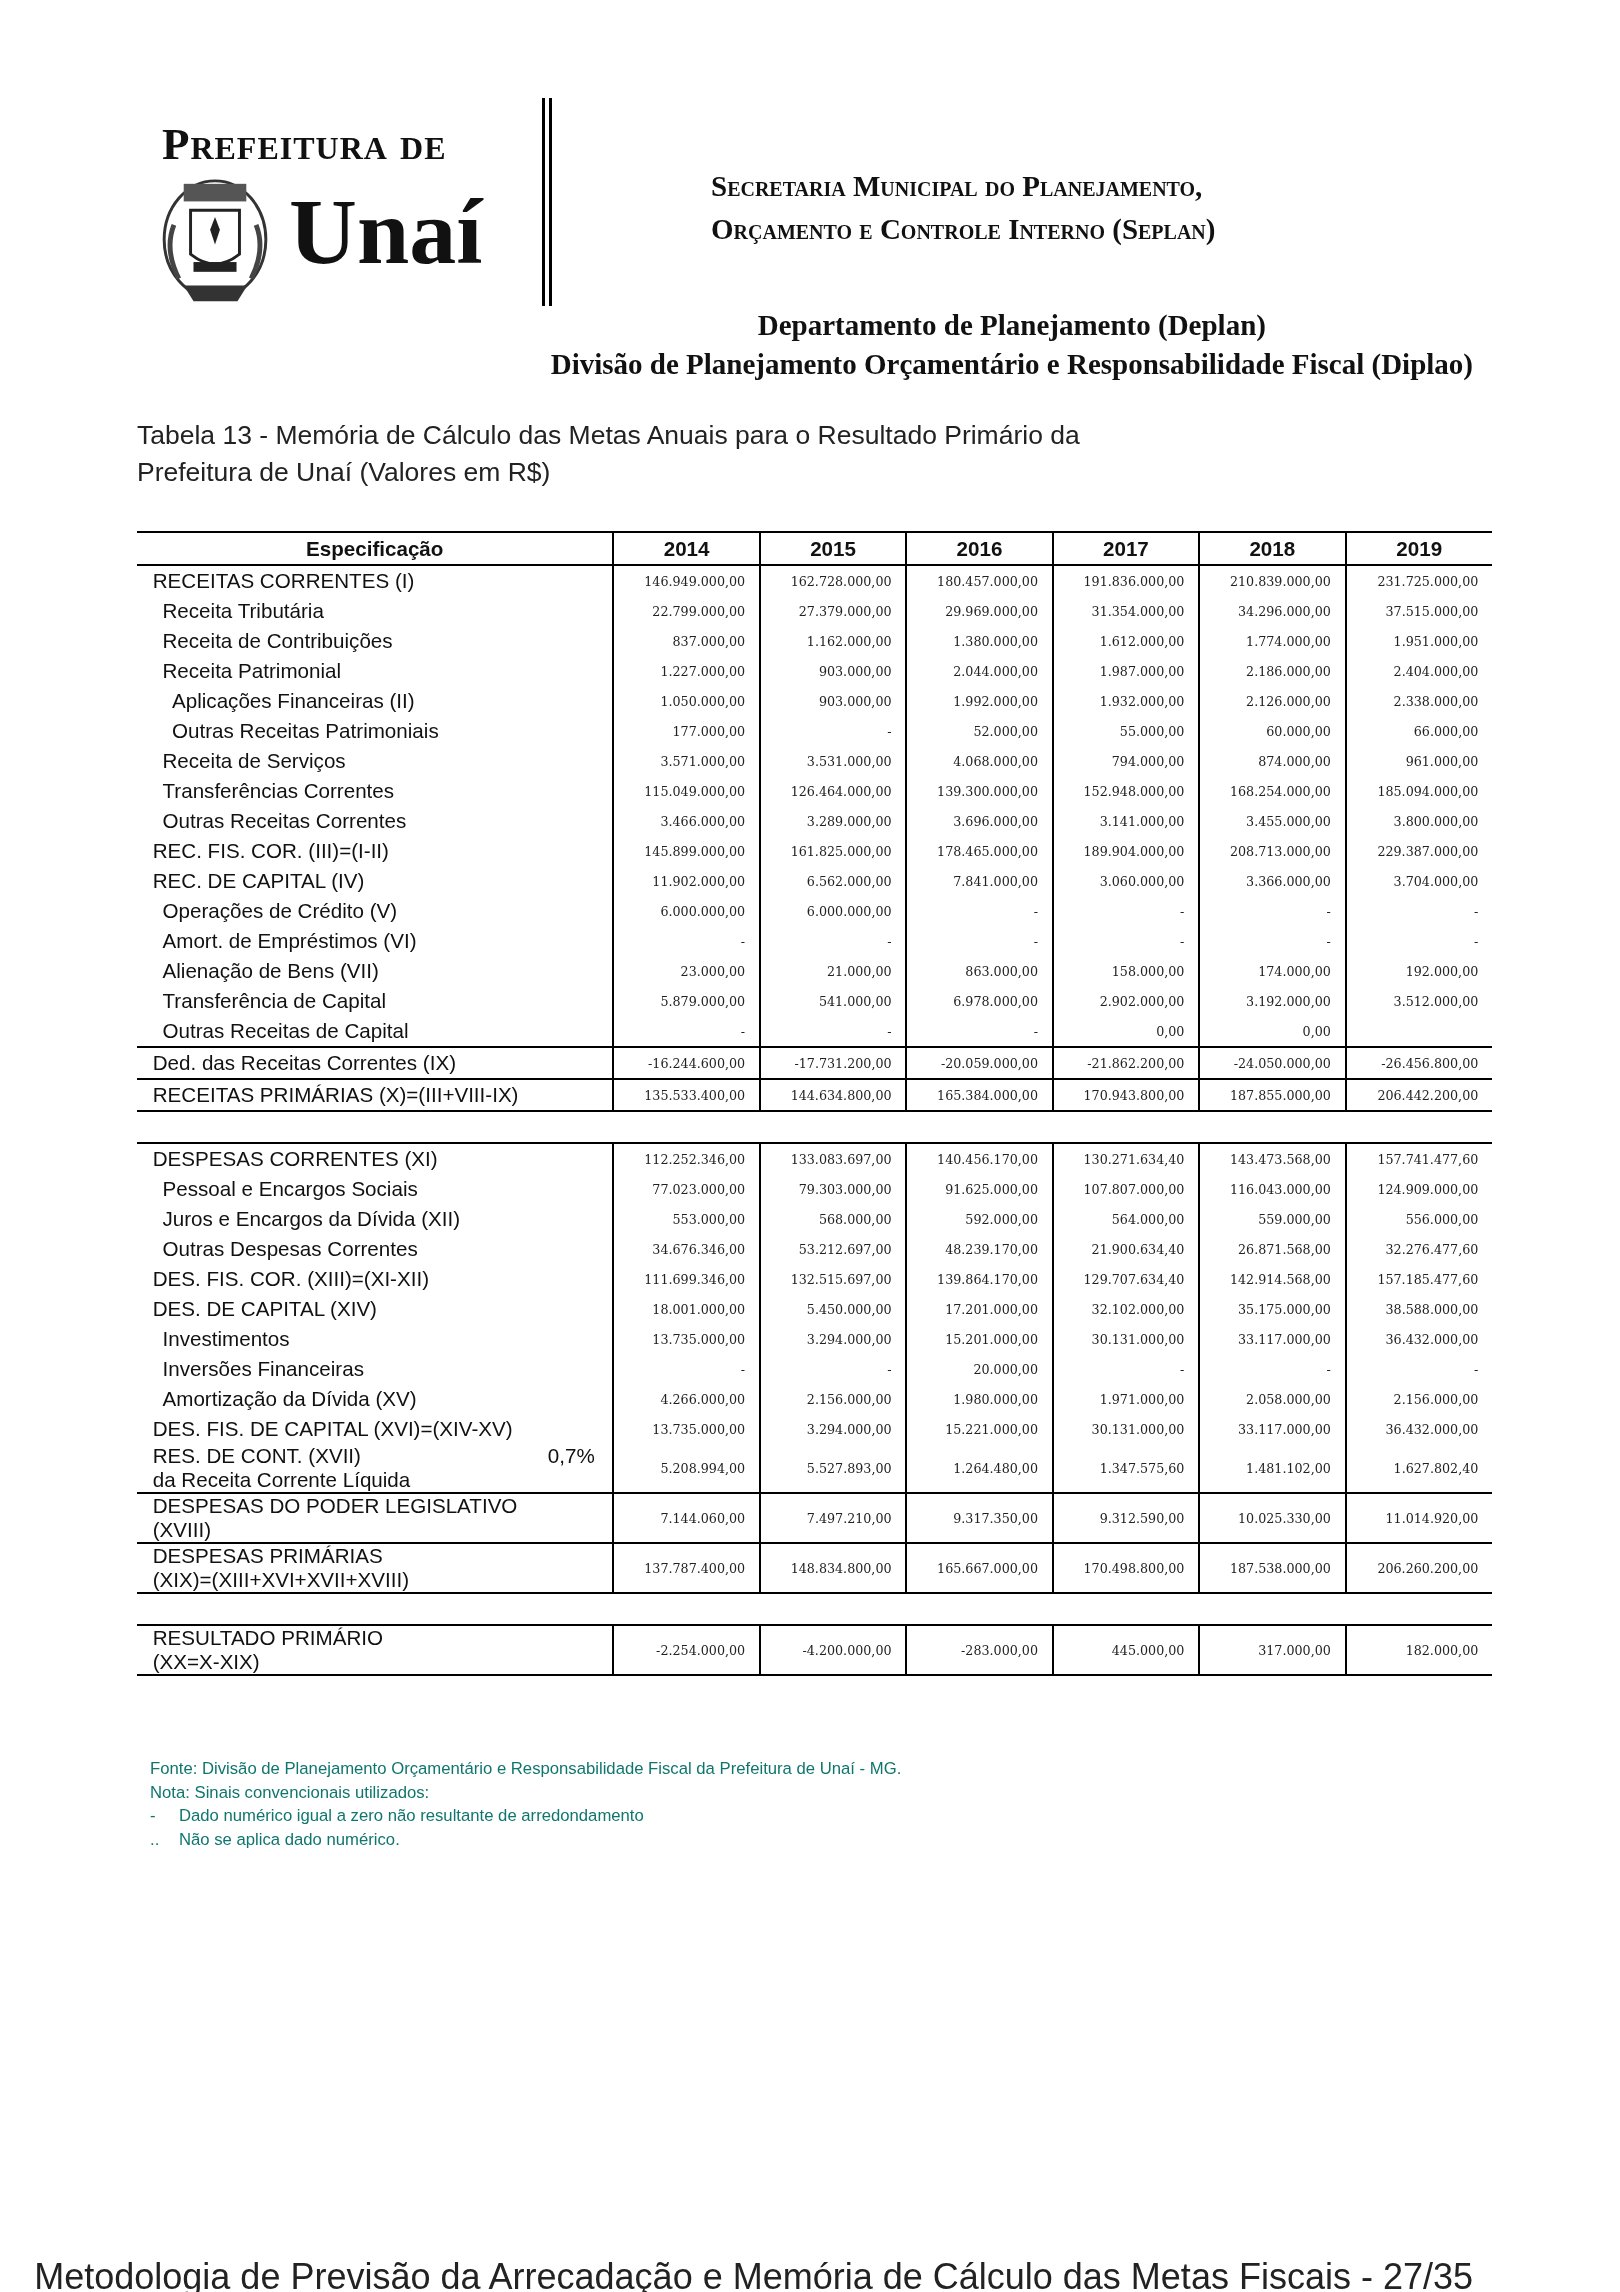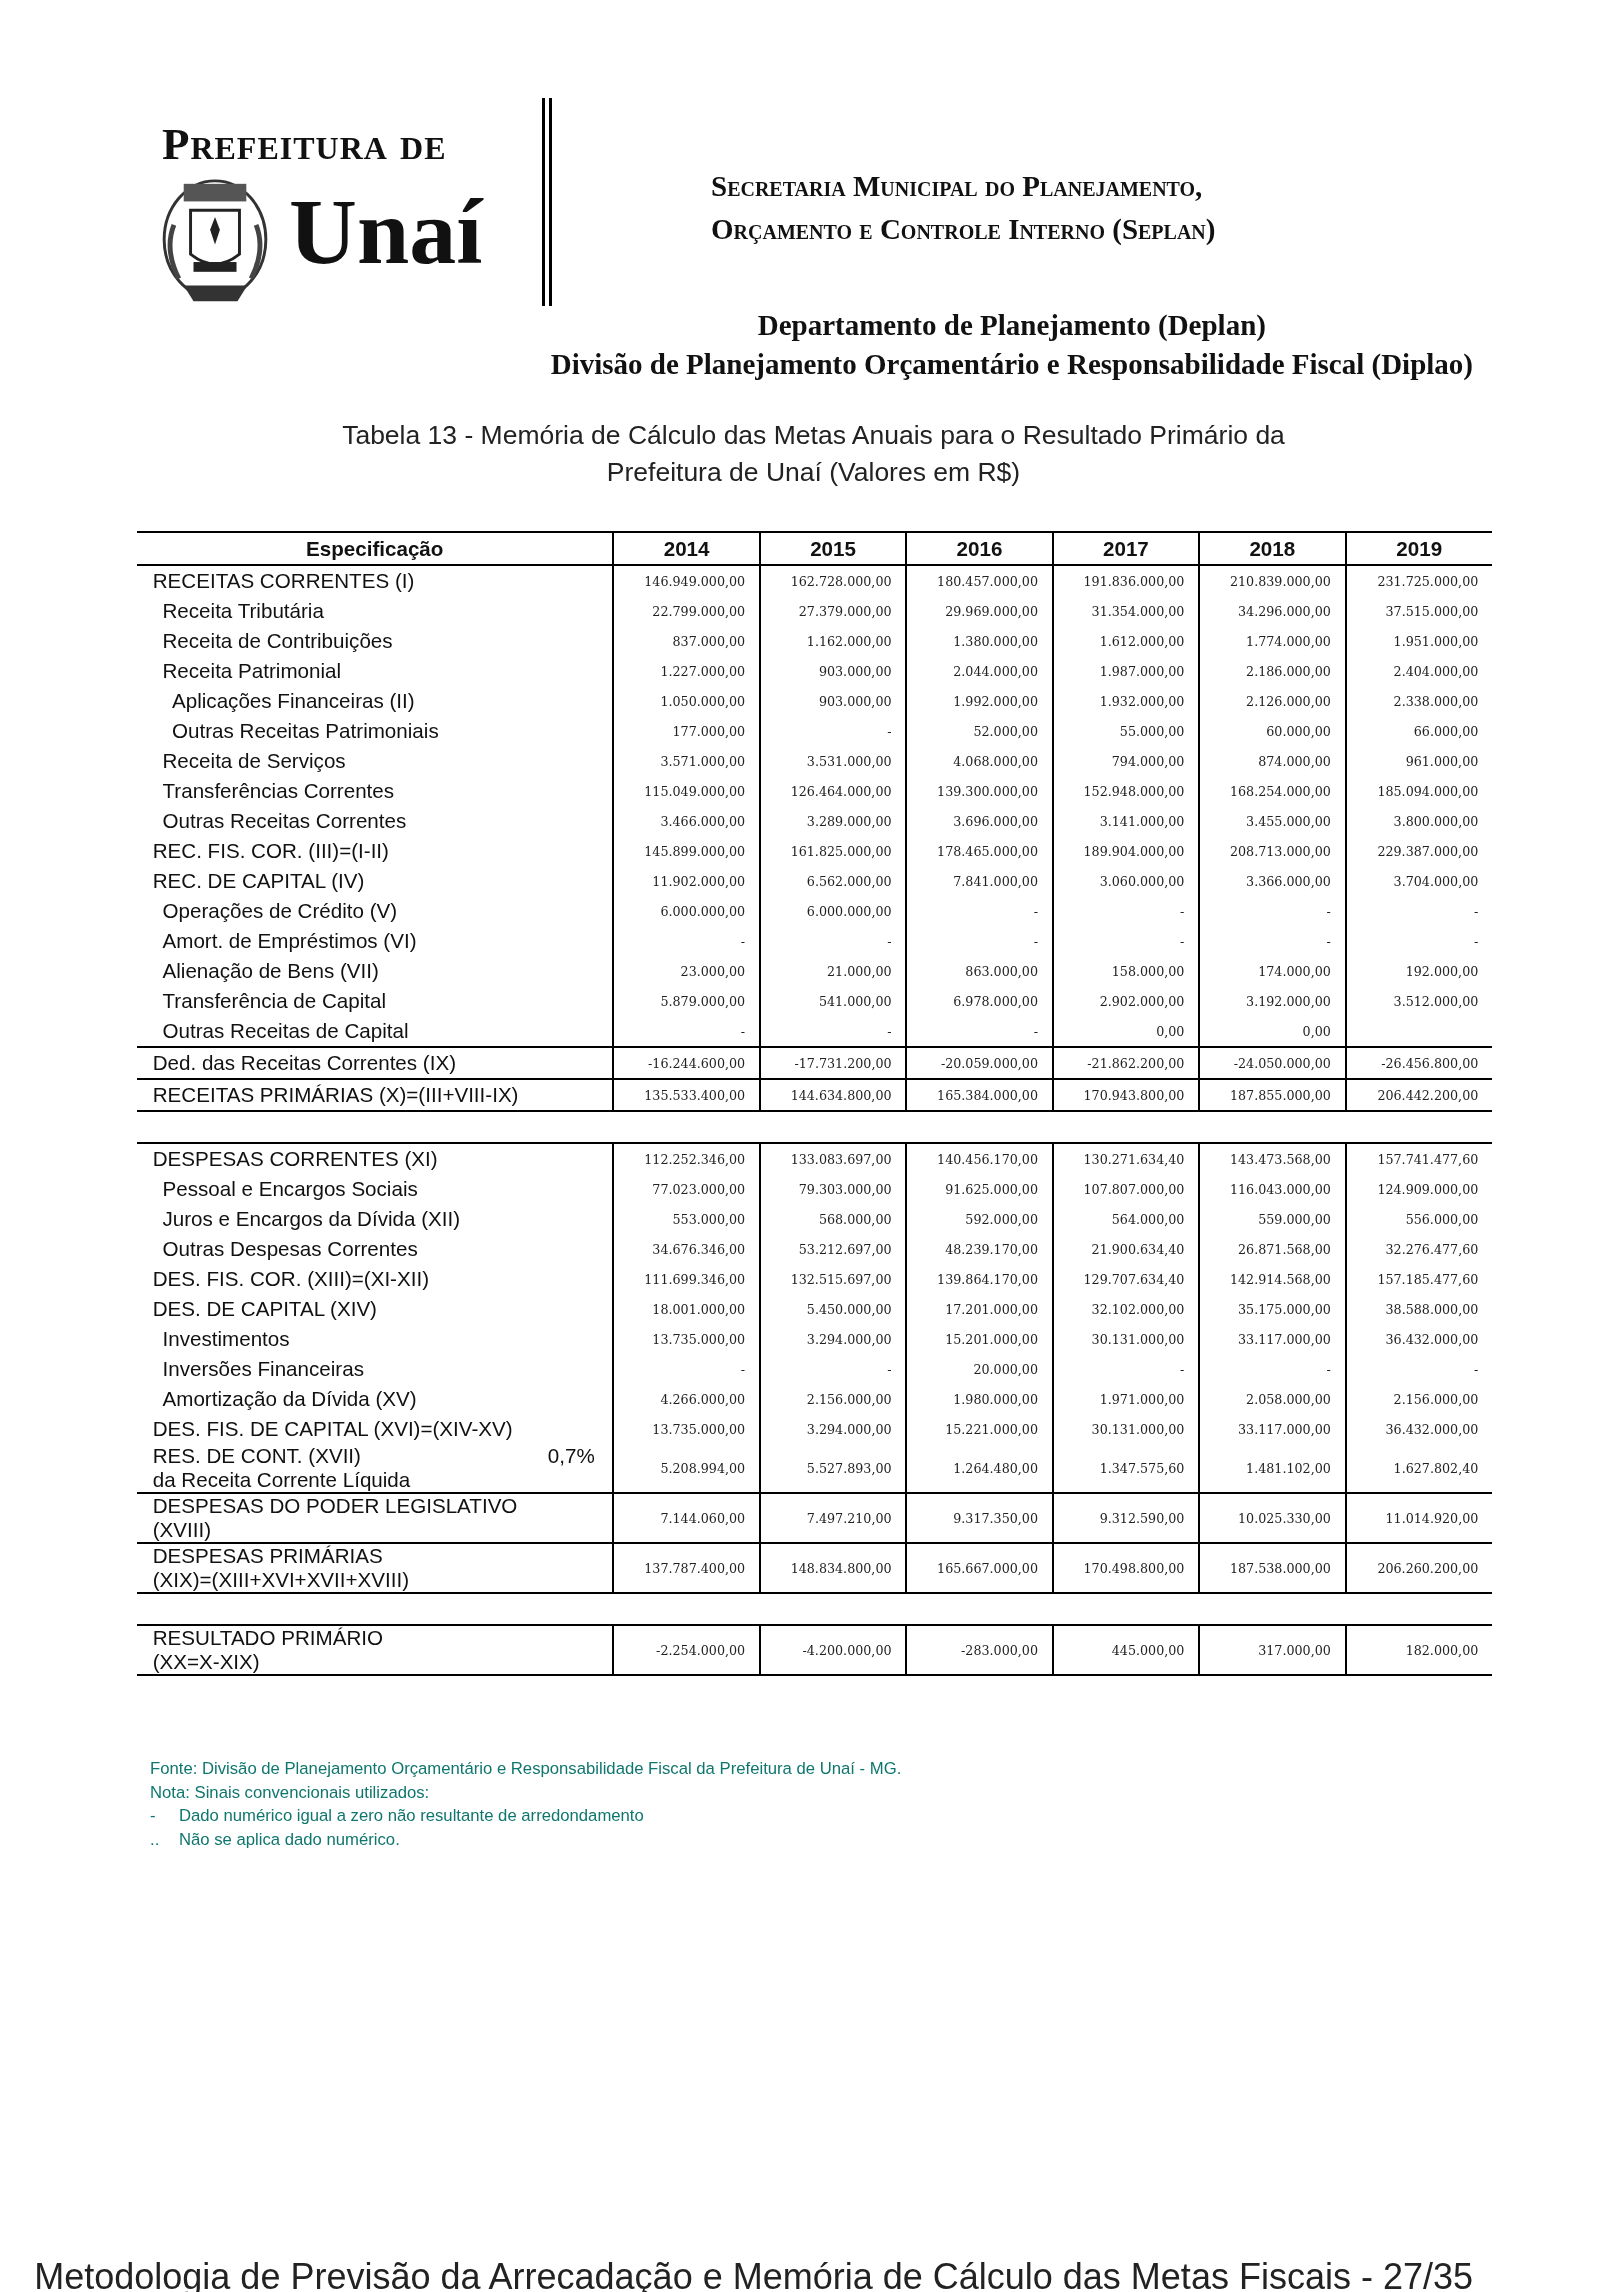--- a/index.html
+++ b/index.html
@@ -5,21 +5,21 @@
   html, body { margin: 0; padding: 0; background: #ffffff; }
   body { width: 1620px; height: 2293px; position: relative; font-family: "Liberation Sans", sans-serif; color: #111; }
   .header { position: absolute; left: 157px; top: 98px; width: 1333px; height: 216px; }
   .logo-block { position: absolute; left: 0; top: 0; width: 392px; height: 206px; }
   .logo-line1 { position: absolute; left: 4.9px; top: 9.8px; font-family: "Liberation Serif", serif; font-weight: bold; font-size: 45px; letter-spacing: 1px; }
   .crest { position: absolute; left: 2px; top: 78px; width: 113px; height: 132px; }
   .logo-line2 { position: absolute; left: 132px; top: 86px; font-family: "Liberation Serif", serif; font-weight: bold; font-size: 94px; line-height: 1; }
   .vbar { position: absolute; left: 385px; top: 0; width: 9.8px; height: 208px; border-left: 3.9px solid #000; border-right: 3.9px solid #000; box-sizing: border-box; }
   .secretaria { position: absolute; left: 554px; top: 67px; font-family: "Liberation Serif", serif; font-weight: bold; font-size: 29px; line-height: 43px; }
   .dept { position: absolute; right: 147px; top: 306px; text-align: center; font-family: "Liberation Serif", serif; font-weight: bold; font-size: 29px; line-height: 39px; }
-  .title { position: absolute; left: 137px; top: 417px; width: 1353px; text-align: center; font-size: 26.5px; line-height: 37px; color: #222; }
+  .title { position: absolute; left: 137px; top: 417px; width: 1353px; text-align: left; font-size: 26.5px; line-height: 37px; color: #222; }
   table.memo { position: absolute; left: 137px; top: 531px; width: 1355px; border-collapse: collapse; font-size: 19.6px; }
   table.memo td, table.memo th { padding: 0; height: 30px; vertical-align: middle; }
   table.memo th { font-weight: bold; font-size: 20.6px; border-top: 2.9px solid #000; border-bottom: 2.9px solid #000; height: 31px; }
   table.memo th.spec { text-align: center; }
   .lbl { text-align: left; padding-left: 15.7px !important; white-space: nowrap; font-size: 20.6px; }
   .ind1 { padding-left: 25.5px !important; }
   .ind2 { padding-left: 35px !important; }
   .num { text-align: right; padding-right: 13.7px !important; font-size: 12.7px; font-family: "DejaVu Serif", serif; color: #222; }
   .vl { border-left: 2.9px solid #000; }
   .boxtop td { border-top: 2.9px solid #000; }

